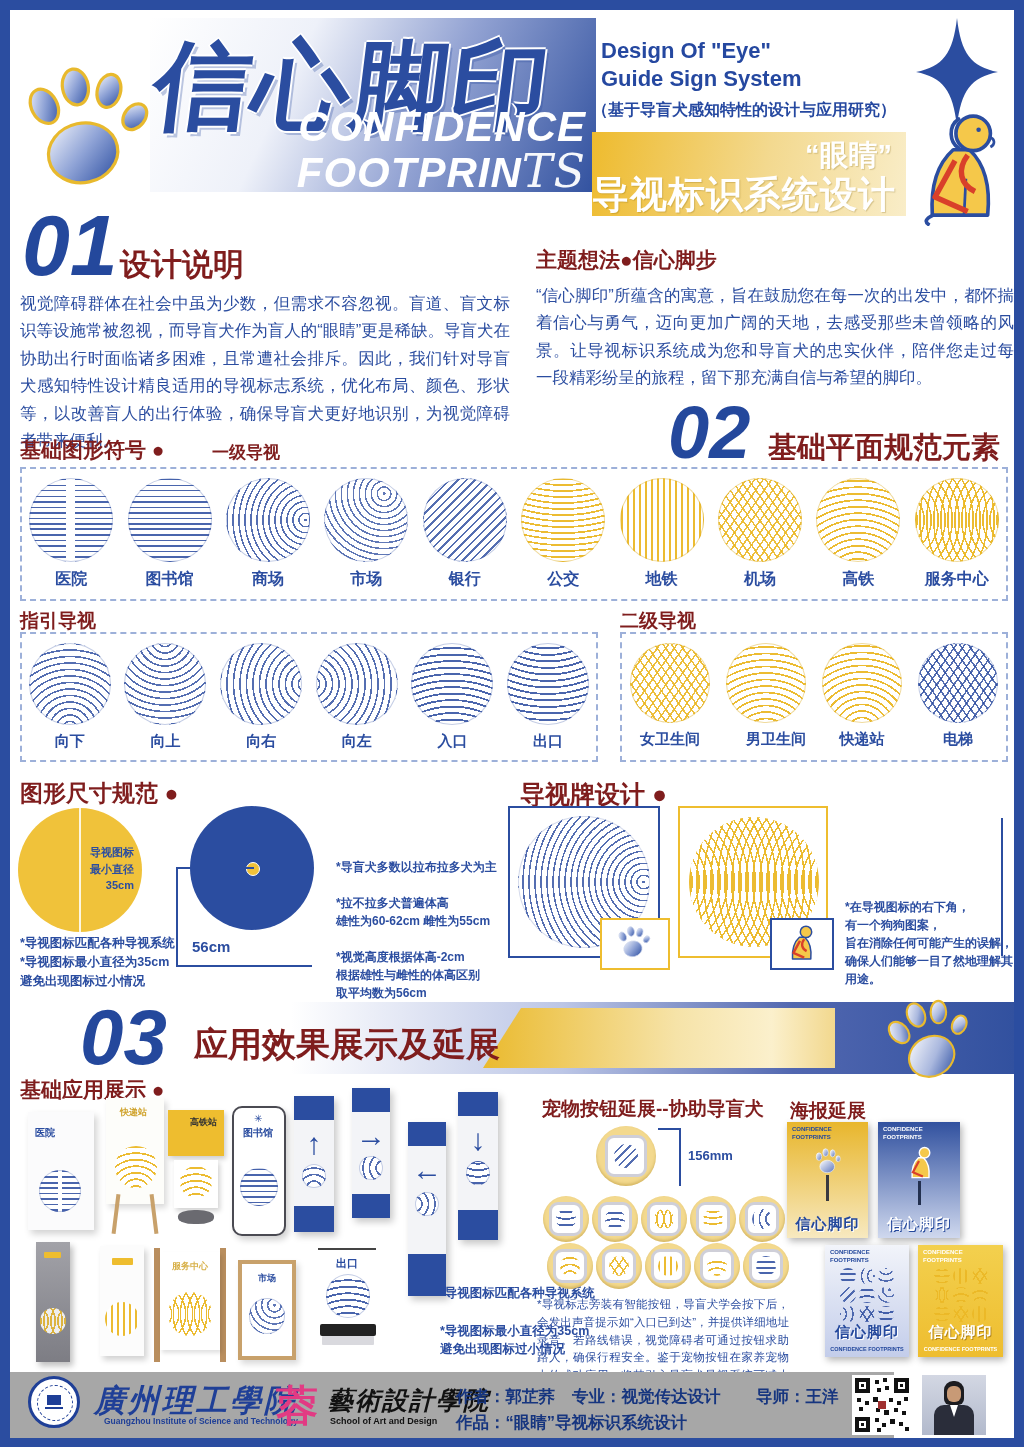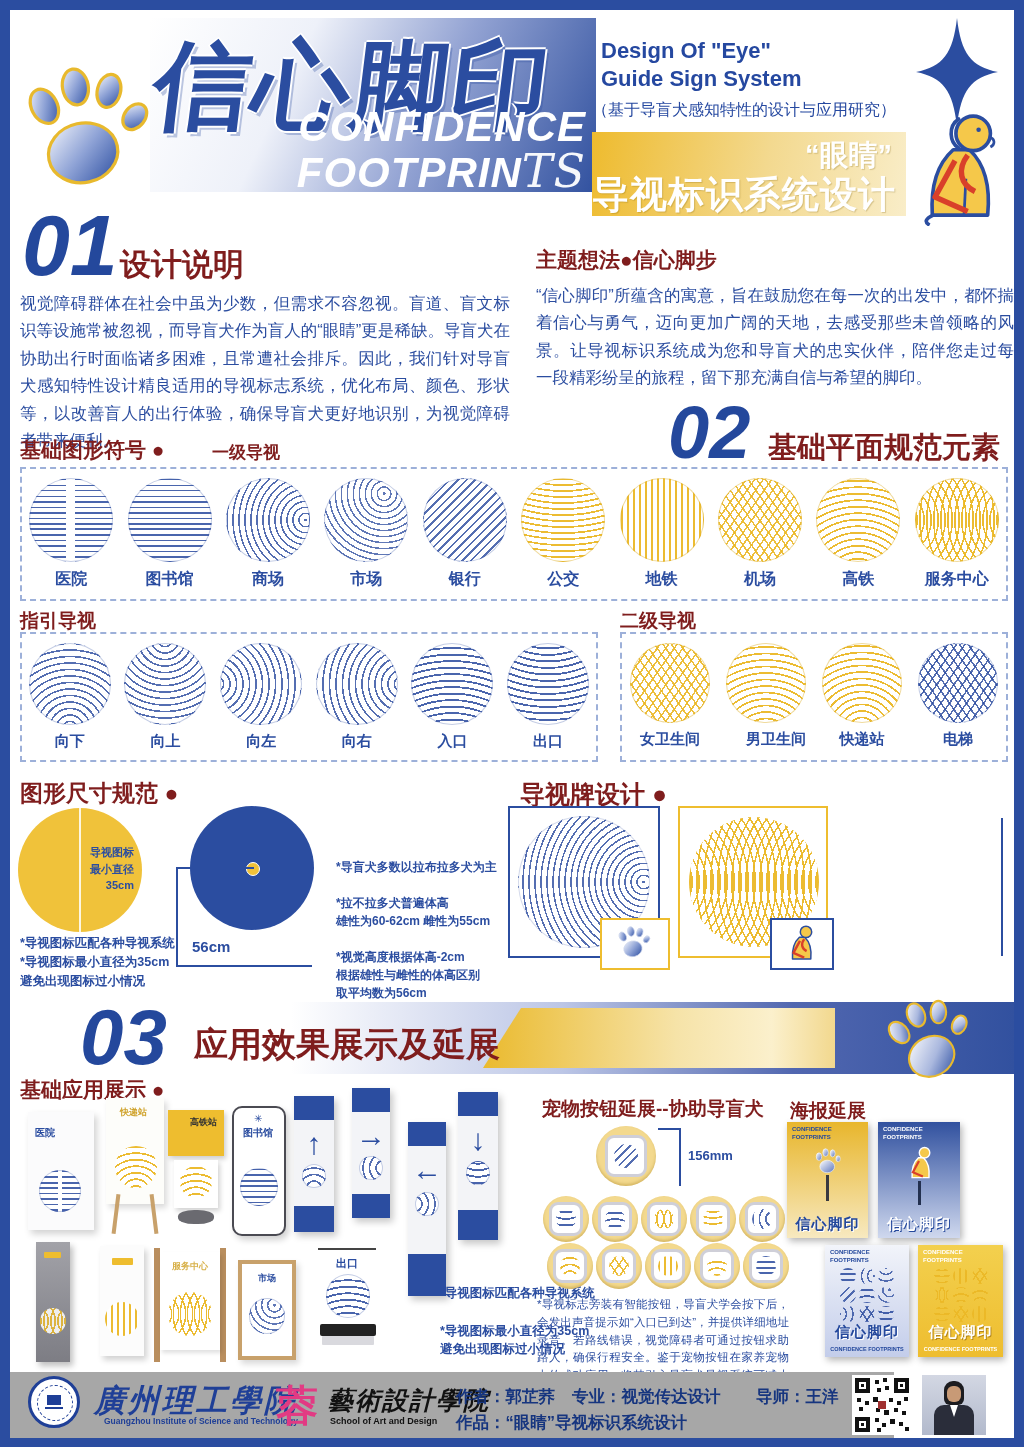--- a/index.html
+++ b/index.html
@@ -101,21 +101,21 @@
     <div class="title-panel">
       <div class="t-cn">信心脚印</div>
       <div class="t-en" style="top:88px;">CONFIDENCE</div>
       <div class="t-en" style="top:130px;">
         <span>FOOTPRIN</span><span class="t-tail">TS</span>
       </div>
     </div>
 
     <div class="hdr-sub" style="left:601px;top:38px;font-size:22px;">Design Of "Eye"</div>
     <div class="hdr-sub" style="left:601px;top:66px;font-size:22px;">Guide Sign System</div>
-    <div class="hdr-sub" style="left:592px;top:100px;font-size:16px;font-weight:400;">（基于导盲犬感知特性的设计与应用研究）</div>
+    <div class="hdr-sub" style="left:592px;top:100px;font-size:16px;font-weight:700;">（基于导盲犬感知特性的设计与应用研究）</div>
 
     <div class="banner">
       <div class="q">“眼睛”</div>
       <div class="t">导视标识系统设计</div>
     </div>
 
     <svg class="abs" style="left:916px;top:18px;" width="82" height="108" viewBox="0 0 100 100" preserveAspectRatio="none">
       <path d="M50 0 C55 33 67 45 100 50 C67 55 55 67 50 100 C45 67 33 55 0 50 C33 45 45 33 50 0 Z" fill="#2b4da0"></path>
     </svg>
 
@@ -192,26 +192,26 @@
   <div class="dashbox" style="left:20px;top:632px;width:578px;height:130px;">
     <div class="sym">
         <div class="icn pb-fanb" style="width:82px;height:82px;"></div>
         <div class="slabel" style="font-size:15px;">向下</div>
       </div>
     <div class="sym">
         <div class="icn pb-fant" style="width:82px;height:82px;"></div>
         <div class="slabel" style="font-size:15px;">向上</div>
       </div>
     <div class="sym">
+        <div class="icn pb-fanrr" style="width:82px;height:82px;"></div>
+        <div class="slabel" style="font-size:15px;">向右</div>
+      </div>
+    <div class="sym">
         <div class="icn pb-fanl" style="width:82px;height:82px;"></div>
         <div class="slabel" style="font-size:15px;">向左</div>
-      </div>
-    <div class="sym">
-        <div class="icn pb-fanrr" style="width:82px;height:82px;"></div>
-        <div class="slabel" style="font-size:15px;">向右</div>
       </div>
     <div class="sym">
         <div class="icn pb-arcup" style="width:82px;height:82px;"></div>
         <div class="slabel" style="font-size:15px;">入口</div>
       </div>
     <div class="sym">
         <div class="icn pb-arcdn" style="width:82px;height:82px;"></div>
         <div class="slabel" style="font-size:15px;">出口</div>
       </div>
   </div>
@@ -294,20 +294,24 @@
   </div>
   <div class="abs" style="left:770px;top:918px;width:60px;height:48px;border:2px solid #2b4da0;background:#fff;">
     <svg width="36" height="40" viewBox="0 0 120 130" style="margin:3px 0 0 10px;">
       <path d="M58 46 C40 62 33 86 35 118 L96 118 C99 88 93 62 76 46 Z" fill="#f5c84a" stroke="#2b4da0" stroke-width="5" stroke-linejoin="round"></path>
       <circle cx="80" cy="28" r="19" fill="#f5c84a" stroke="#2b4da0" stroke-width="5"></circle>
       <path d="M60 58 L38 98 L74 114" fill="none" stroke="#d9402a" stroke-width="8" stroke-linejoin="round"></path>
       <path d="M74 52 C62 68 66 84 82 92" fill="none" stroke="#d9402a" stroke-width="8"></path>
     </svg>
   </div>
 
+  <div class="abs note pre" style="left:845px;top:898px;font-size:12px;">*在导视图标的右下角，
+有一个狗狗图案，
+旨在消除任何可能产生的误解，
+确保人们能够一目了然地理解其用途。</div>
   <div class="measure" style="left:1001px;top:818px;width:2px;height:138px;"></div>
 
   <div class="abs" style="left:10px;top:1002px;width:1004px;height:72px;background:linear-gradient(90deg,#ffffff 0%,#ffffff 28%,#bcc6e6 55%,#5167b0 78%,#32519f 100%);">
     <div class="abs" style="left:473px;top:6px;width:352px;height:60px;background:linear-gradient(90deg,#eaba2e 0%,#f6e3a8 55%,#fbf0cc 82%,#f2d88e 100%);clip-path:polygon(38px 0,100% 0,100% 100%,0 100%);"></div>
     <svg class="abs" style="left:838px;top:-6px;transform:rotate(-14deg);" width="164" height="86" viewBox="0 0 110 100">
       <defs>
           <linearGradient id="pgB" x1="0" y1="0" x2="1" y2="1">
         <stop offset="0" stop-color="#ffffff"></stop>
             <stop offset=".55" stop-color="#aab8de"></stop>
             <stop offset="1" stop-color="#2b4da0"></stop>

